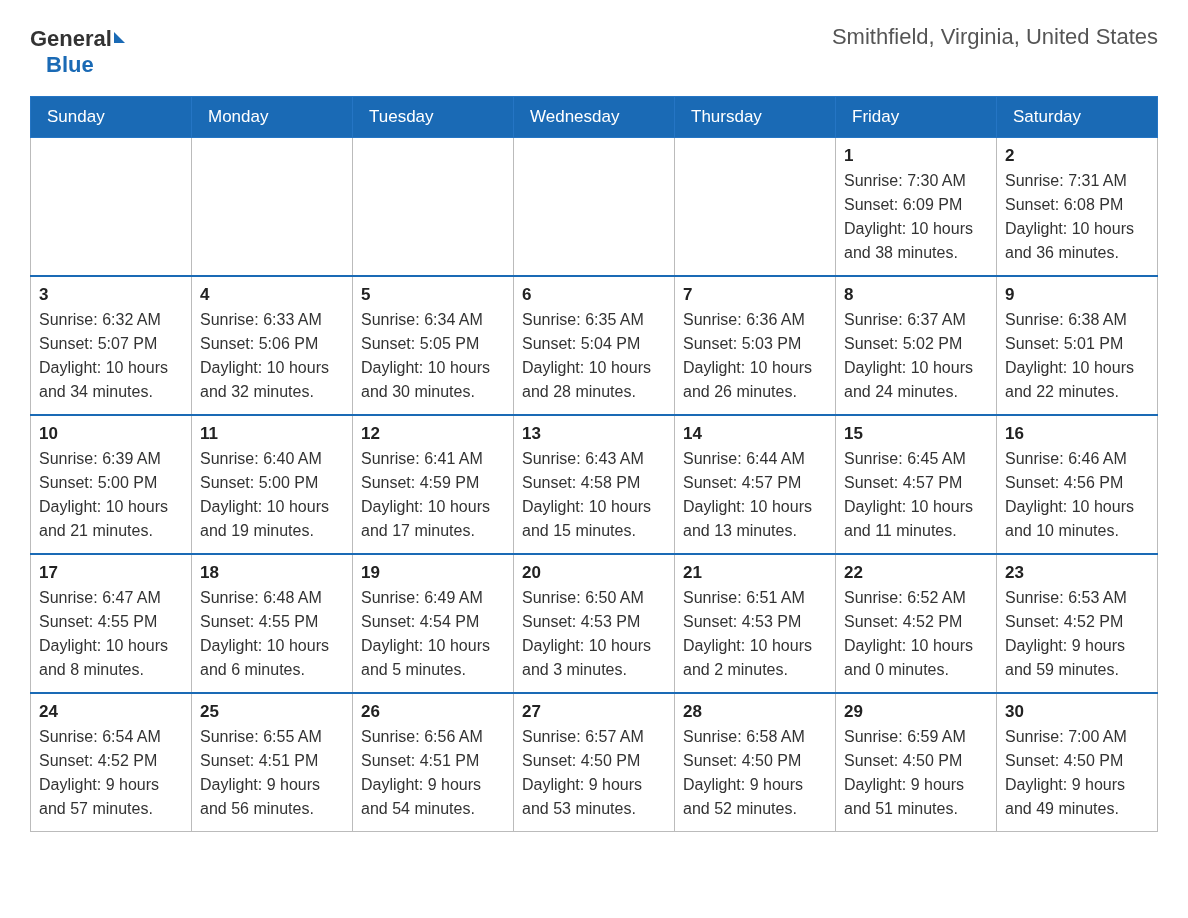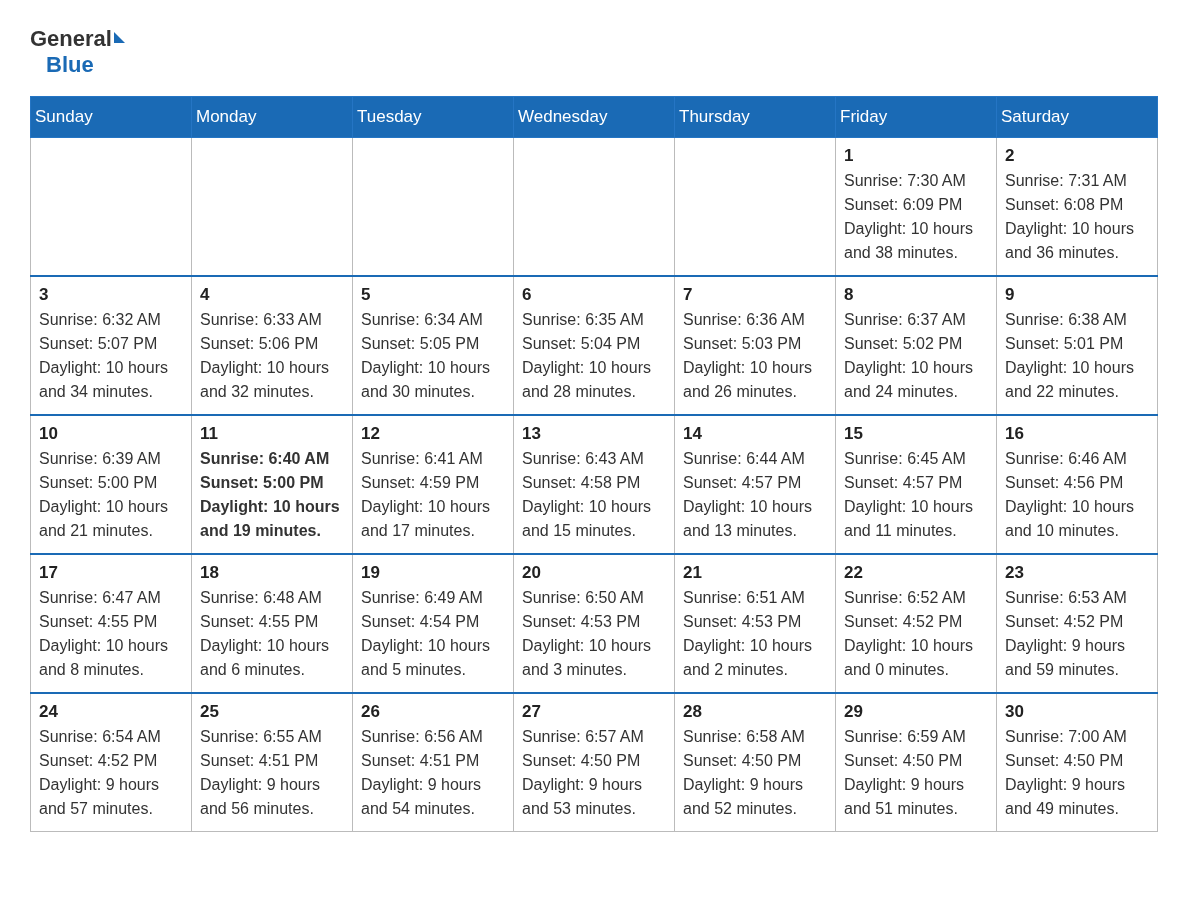--- a/index.html
+++ b/index.html
@@ -63,21 +63,21 @@
     .calendar-table {
       width: 100%;
       border-collapse: collapse;
       border: 1px solid #aaa;
     }
     .calendar-table th {
       background-color: #1a6ab5;
       color: #fff;
       font-size: 17px;
       font-weight: normal;
-      padding: 10px 4px;
+      padding: 10px 16px;
       text-align: left;
       border: 1px solid #2575c4;
     }
     .calendar-table td {
       vertical-align: top;
       padding: 8px 8px 10px 8px;
       border: 1px solid #bbb;
       width: 14.28%;
       min-height: 90px;
       font-size: 13px;
@@ -114,20 +114,21 @@
   <div class="logo">
     <div class="logo-text">
       <span>General</span>
       <span class="logo-arrow"></span>
     </div>
     <div>
       <span class="logo-blue-line">Blue</span>
     </div>
   </div>
   <div class="title-area">
+    <div class="location-title">Smithfield, Virginia, United States</div>
   </div>
 </div>
 
 <table class="calendar-table">
   <thead>
     <tr>
     <th>Sunday</th>
         <th>Monday</th>
         <th>Tuesday</th>
         <th>Wednesday</th>
@@ -202,21 +203,21 @@
       </tr>
       <tr>
         <td>
           <span class="day-number">10</span>
           <div class="day-info" style="white-space: pre-line;">Sunrise: 6:39 AM
 Sunset: 5:00 PM
 Daylight: 10 hours and 21 minutes.</div>
         </td>
         <td>
           <span class="day-number">11</span>
-          <div class="day-info" style="white-space: pre-line; font-weight: bold;">Sunrise: 6:40 AM
+          <div class="day-info" style="white-space: pre-line;">Sunrise: 6:40 AM
 Sunset: 5:00 PM
 Daylight: 10 hours and 19 minutes.</div>
         </td>
         <td>
           <span class="day-number">12</span>
           <div class="day-info" style="white-space: pre-line;">Sunrise: 6:41 AM
 Sunset: 4:59 PM
 Daylight: 10 hours and 17 minutes.</div>
         </td>
         <td>

